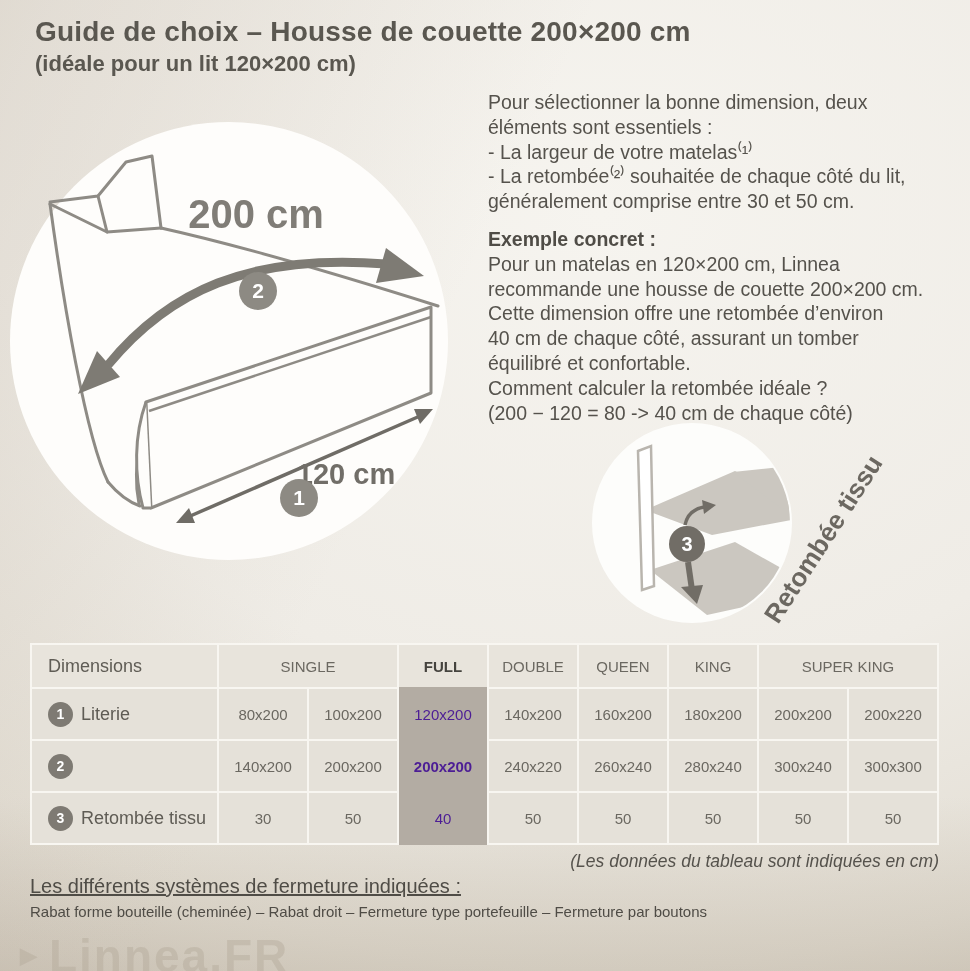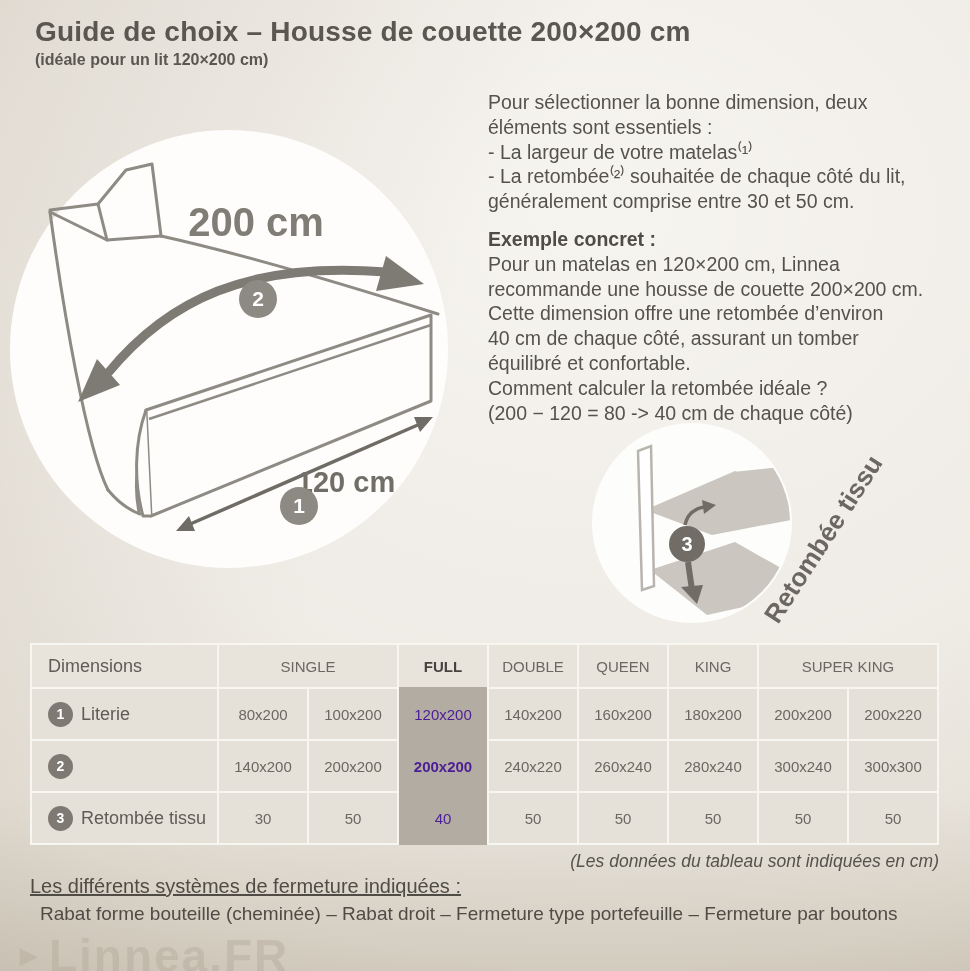--- a/index.html
+++ b/index.html
@@ -9,25 +9,25 @@
     overflow:hidden;
     font-family:"Liberation Sans", sans-serif;
     background:
       linear-gradient(115deg, rgba(203,193,180,0.38), rgba(255,255,255,0) 42%),
       linear-gradient(to bottom, rgba(0,0,0,0) 82%, rgba(150,135,112,0.22) 100%),
       radial-gradient(120% 95% at 62% 22%, #f6f4ef 0%, #efece6 52%, #e3ded4 82%, #d5cec3 100%);
     color:#55524c;
   }
   .hdr{position:absolute;left:35px;top:16px;}
   .hdr h1{margin:0;font-size:28px;font-weight:600;color:#5a5750;letter-spacing:.2px;}
-  .hdr h2{margin:3px 0 0 0;font-size:16px;font-weight:600;color:#5a5750;}
+  .hdr h2{margin:3px 0 0 0;font-size:22px;font-weight:600;color:#5a5750;}
   .rightcol{position:absolute;left:488px;top:90px;width:478px;font-size:19.5px;line-height:24.8px;}
   .pre{white-space:pre-line;}
   .ex-head{font-weight:700;margin-top:13px;color:#4f4c46;}
-  .bigillu{position:absolute;left:8px;top:128px;}
+  .bigillu{position:absolute;left:8px;top:120px;}
   .smallillu{position:absolute;left:585px;top:418px;}
   .tablewrap{
     position:absolute;left:30px;top:643px;width:909px;height:202px;
     background:#f8f6f1;padding:0;box-sizing:border-box;position:absolute;
   }
   .grid{
     position:relative;width:100%;height:100%;
     display:grid;
     grid-template-columns:185px repeat(8,88px);
     grid-template-rows:42px 50px 50px 50px;
@@ -45,21 +45,21 @@
   .lab{justify-content:flex-start;padding-left:16px;font-size:18px;color:#5f5c55;gap:8px;}
   .hl{background:#b3aca3;color:#4c1d95;}
   .hl.bold{font-weight:700;}
   .badge{
     flex:0 0 auto;width:25px;height:25px;border-radius:50%;
     background:#7e7a73;color:#fff;font-size:14px;font-weight:700;
     display:flex;align-items:center;justify-content:center;
   }
   .footnote{position:absolute;left:30px;top:851px;width:909px;text-align:right;font-style:italic;font-size:17.5px;color:#55524c;}
   .closures-h{position:absolute;left:30px;top:875px;font-size:20px;color:#4f4c46;text-decoration:underline;}
-  .closures-l{position:absolute;left:40px;top:903px;width:920px;font-size:19px;color:#4f4c46;white-space:nowrap;}
+  .closures-l{position:absolute;left:30px;top:903px;width:920px;font-size:15px;color:#4f4c46;white-space:nowrap;}
   .watermark{position:absolute;left:20px;top:929px;font-size:46px;font-weight:700;color:#b2a western;color:#b2a898;opacity:.42;letter-spacing:2px;display:flex;align-items:center;gap:10px;}
   .watermark .tri{font-size:22px;}
   svg text{font-family:"Liberation Sans", sans-serif;}
 </style>
 </head>
 <body>
 
 <div class="page">
 
   <div class="hdr">

